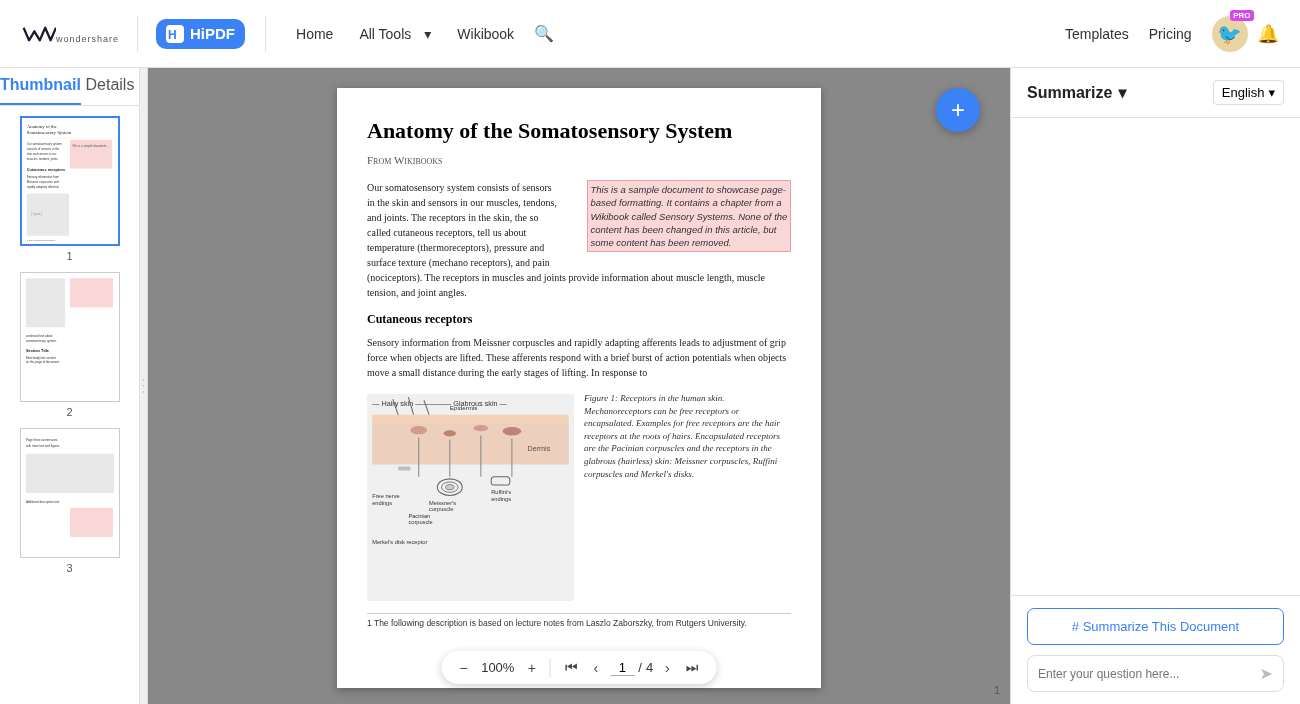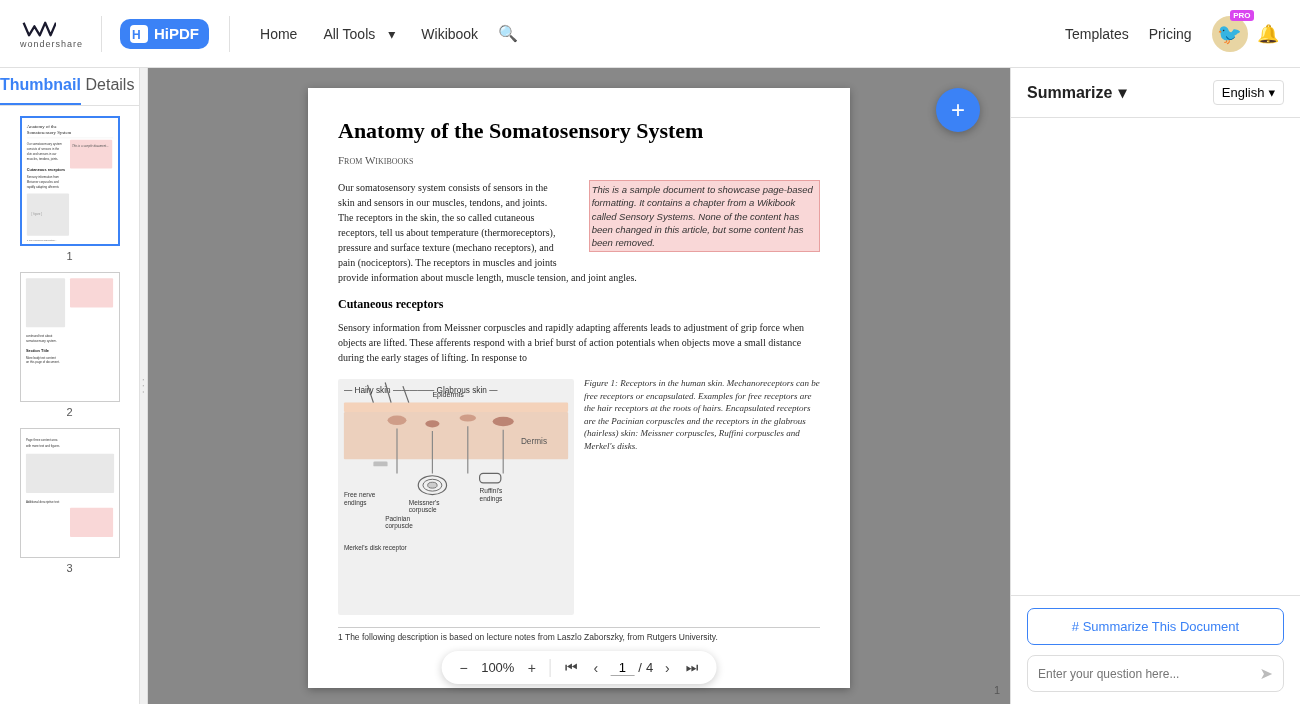--- a/index.html
+++ b/index.html
@@ -19,22 +19,21 @@
     }
     .logo-area {
       display: flex;
       align-items: center;
       gap: 8px;
       padding-right: 20px;
       border-right: 1px solid #e0e0e0;
     }
     .logo-ws {
       display: flex;
-      flex-direction: column;
-      align-items: flex-start;
+      align-items: flex-end;
     }
     .ws-icon {
       width: 36px;
       height: 20px;
     }
     .ws-label {
       font-size: 9px;
       color: #555;
       letter-spacing: 1px;
       text-transform: lowercase;
@@ -220,21 +219,21 @@
       background: #888;
       overflow-y: auto;
       display: flex;
       flex-direction: column;
       align-items: center;
       padding: 20px;
       position: relative;
     }
     .doc-page {
       background: #fff;
-      width: 542px;
+      width: 484px;
       min-height: 600px;
       box-shadow: 0 2px 8px rgba(0,0,0,0.3);
       padding: 30px 30px 30px 30px;
       position: relative;
     }
     .doc-title {
       font-size: 22px;
       font-weight: bold;
       margin-bottom: 10px;
       font-family: serif;

